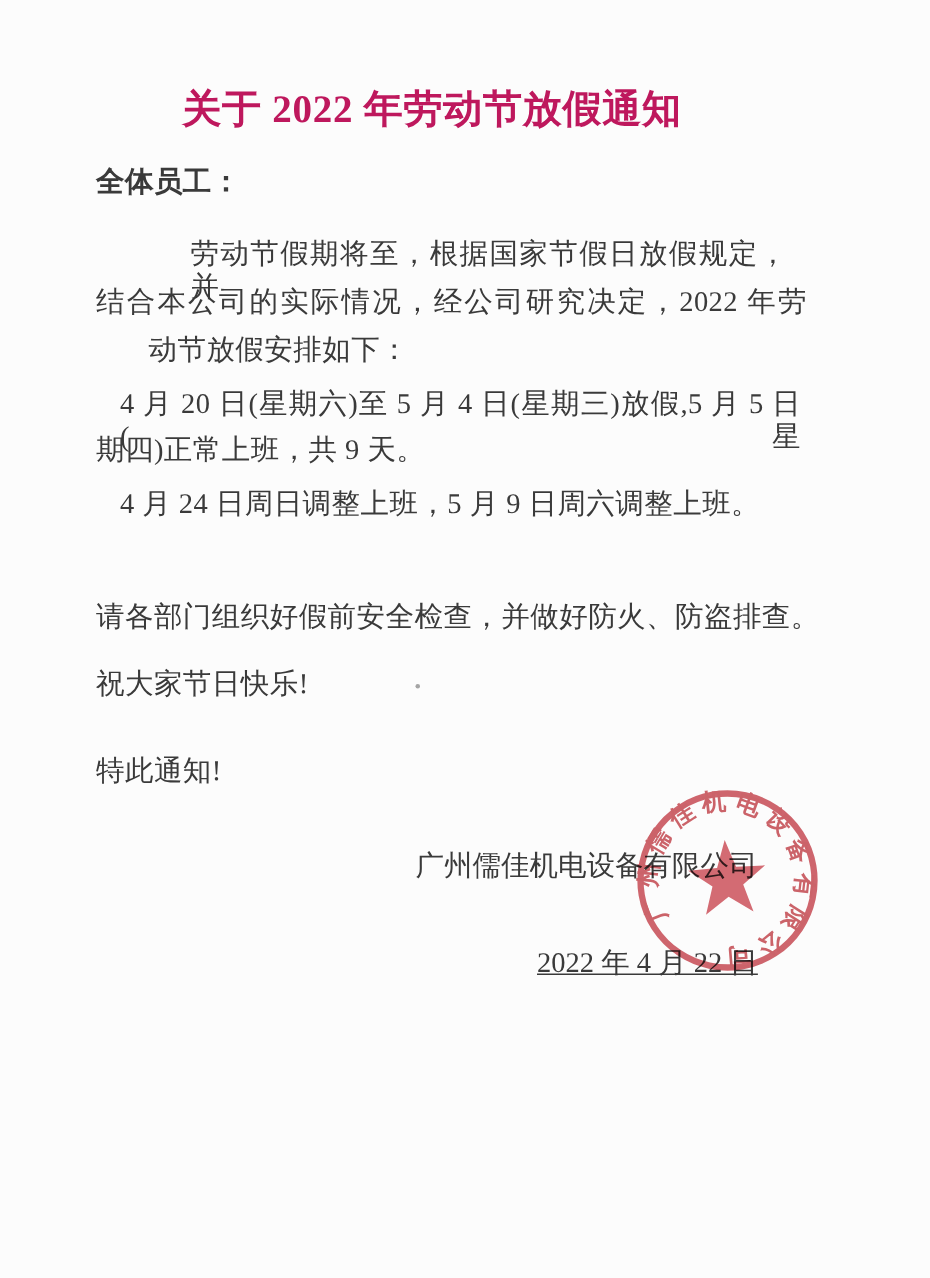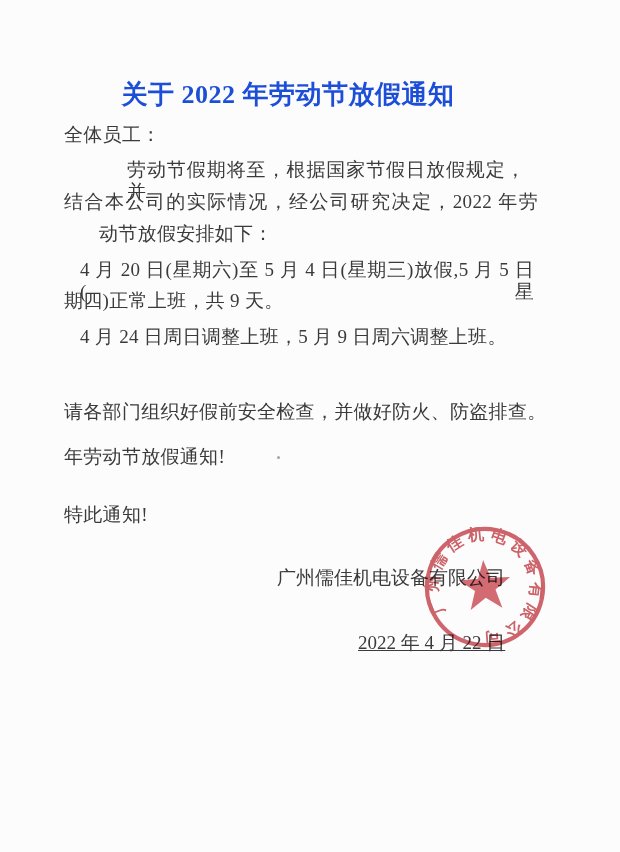--- a/index.html
+++ b/index.html
@@ -4,22 +4,22 @@
 <style>
   html,body{margin:0;padding:0;}
   body{
     width:620px;height:852px;position:relative;overflow:hidden;
     background:#fcfcfc;
     font-family:"Liberation Serif","DejaVu Serif",serif;
     color:#383838;
   }
   .abs{position:absolute;white-space:nowrap;}
   .title{
-    font-size:26px;font-weight:bold;color:#1d4ed8;
-    left:0;width:576px;top:60px;text-align:center;letter-spacing:0.5px;
+    font-size:26px;font-weight:bold;color:#be185d;
+    left:0;width:576px;top:38px;text-align:center;letter-spacing:0.5px;
   }
   .body-line{
     font-size:19px;line-height:22px;letter-spacing:0.3px;color:#3a3a3a;
   }
   .just{text-align:justify;text-align-last:justify;white-space:normal;}
   .sign-line{font-size:19px;line-height:22px;color:#3a3a3a;}
   .speck{
     position:absolute;left:277px;top:456px;width:3px;height:3px;
     background:#8f8f8f;border-radius:50%;opacity:.8;
   }
@@ -30,34 +30,34 @@
   .seal text{
     font-family:"Liberation Serif","DejaVu Serif",serif;
     font-size:16px;font-weight:bold;letter-spacing:5px;
   }
 </style>
 </head>
 <body>
 
 <h1 class="abs title">关于 2022 年劳动节放假通知</h1>
 
-<div class="abs body-line" style="left:64px;top:124px;">全体员工：</div>
+<div class="abs body-line" style="left:64px;top:111px;font-weight:bold;">全体员工：</div>
 
 <div class="abs body-line just" style="left:103px;top:159px;width:398px;margin-left:24px;">劳动节假期将至，根据国家节假日放假规定，并</div>
 <div class="abs body-line just" style="left:64px;top:191px;width:474px;">结合本公司的实际情况，经公司研究决定，2022 年劳</div>
 <div class="abs body-line" style="left:67px;top:223px;margin-left:32px;">动节放假安排如下：</div>
 
 <div class="abs body-line just" style="left:80px;top:259px;width:454px;">4 月 20 日(星期六)至 5 月 4 日(星期三)放假,5 月 5 日(星</div>
 <div class="abs body-line" style="left:64px;top:290px;">期四)正常上班，共 9 天。</div>
 
 <div class="abs body-line" style="left:80px;top:326px;">4 月 24 日周日调整上班，5 月 9 日周六调整上班。</div>
 
 <div class="abs body-line" style="left:64px;top:401px;">请各部门组织好假前安全检查，并做好防火、防盗排查。</div>
 
-<div class="abs body-line" style="left:64px;top:446px;">年劳动节放假通知!</div>
+<div class="abs body-line" style="left:64px;top:446px;">祝大家节日快乐!</div>
 
 <div class="speck"></div>
 
 <div class="abs body-line" style="left:64px;top:504px;">特此通知!</div>
 
 <div class="abs sign-line" style="left:277px;top:567px;">广州儒佳机电设备有限公司</div>
 <div class="abs sign-line" style="left:358px;top:632px;text-decoration:underline;">2022 年 4 月 22 日</div>
 
 <svg class="seal" viewBox="0 0 170 170">
   <g transform="rotate(12 85 85)">

